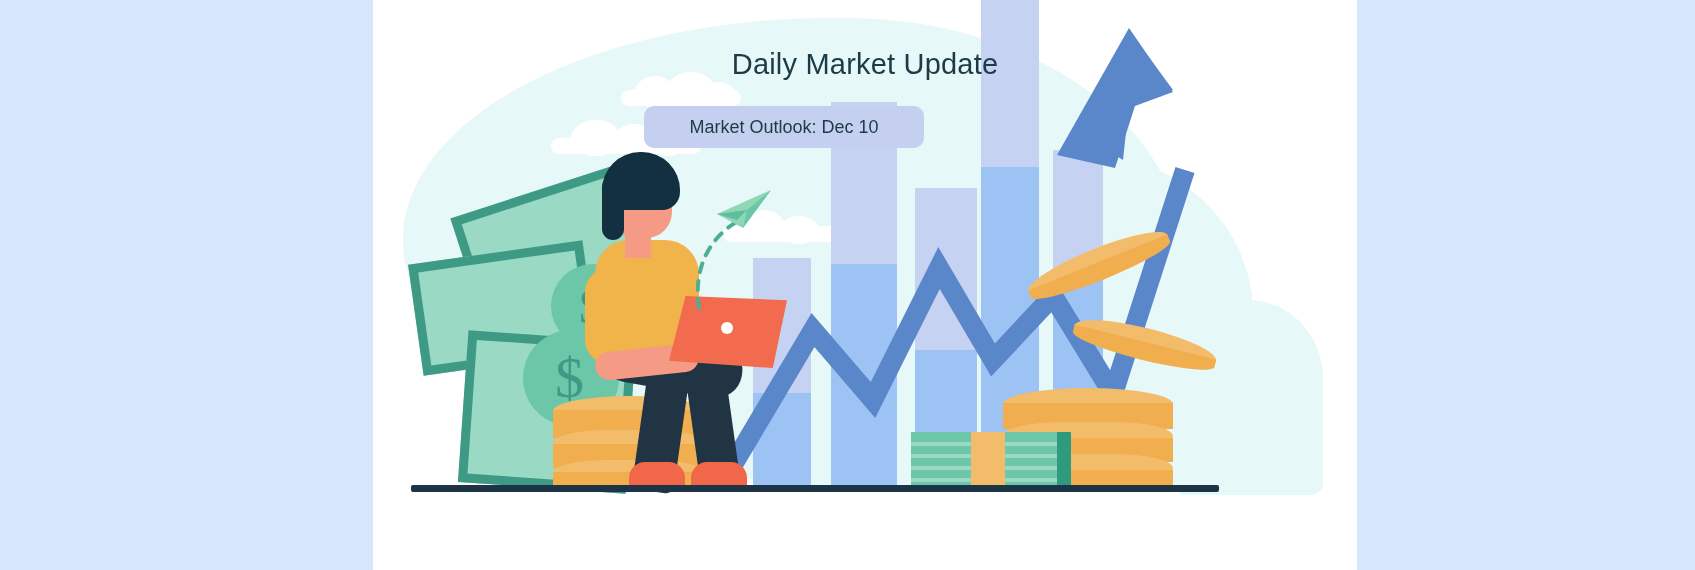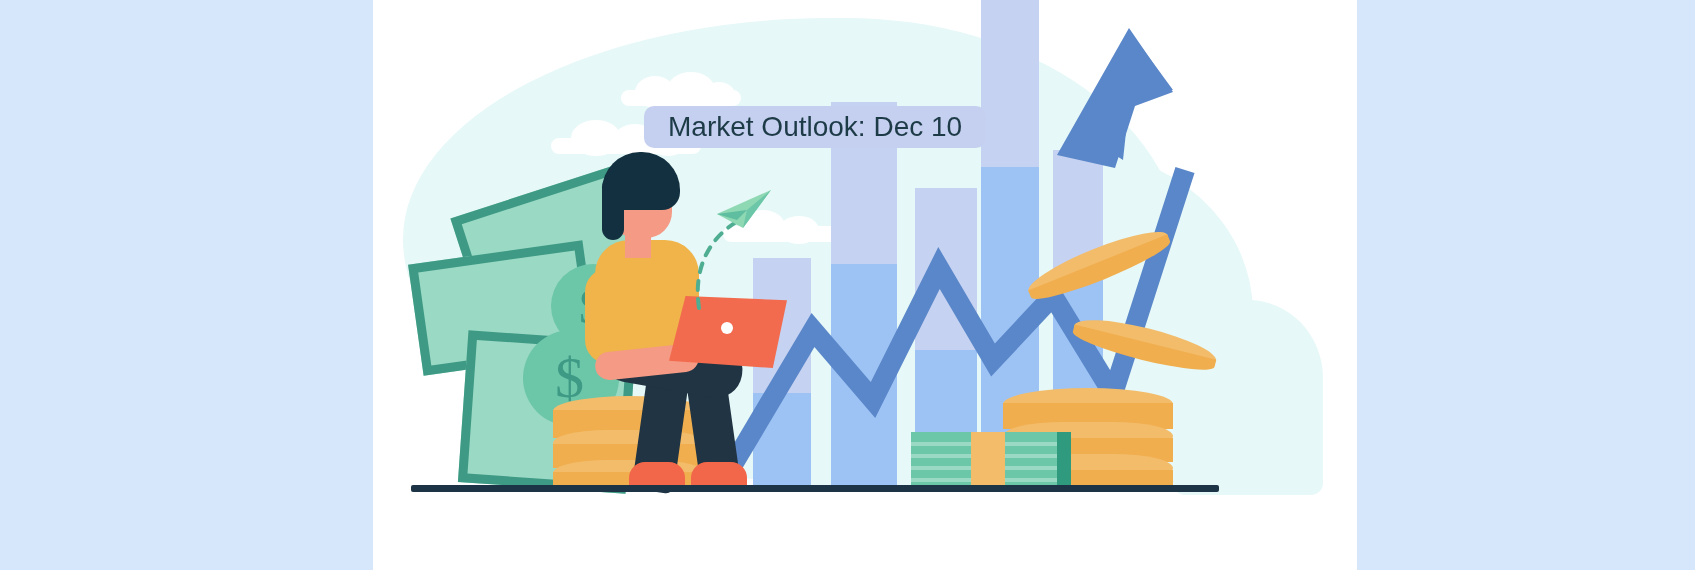--- a/index.html
+++ b/index.html
@@ -41,21 +41,21 @@
   
   .title{
     position:absolute;left:0;top:48px;width:984px;text-align:center;
     font-size:29px;font-weight:400;color:#1d3a47;letter-spacing:.2px;
     font-family:"Liberation Sans", sans-serif;
   }
   .badge{
     position:absolute;left:271px;top:106px;
     min-width:280px;height:42px;line-height:42px;
     background:#c5d0f0;border-radius:10px;text-align:center;
-    font-size:28px;color:#1d3a47;padding:0 24px;box-sizing:border-box;
+    font-size:18px;color:#1d3a47;padding:0 24px;box-sizing:border-box;
   }
 
   
   .bar{position:absolute;bottom:80px;}
   .bar .top{position:absolute;left:0;top:0;width:100%;background:#c5d2f2;}
   .bar .btm{position:absolute;left:0;bottom:0;width:100%;background:#9dc3f5;}
 
   
   .arrow-svg{position:absolute;left:0;top:0;width:984px;height:570px;}
 
@@ -208,16 +208,17 @@
       <path d="M8,112 C2,72 18,40 52,22" fill="none" stroke="#4fae92" stroke-width="4" stroke-dasharray="9 9" stroke-linecap="round"></path>
     </svg>
     <svg class="p" style="left:340px;top:188px;width:62px;height:46px;" viewBox="0 0 62 46">
       <polygon points="4,26 58,2 30,40" fill="#8fd8b4"></polygon>
       <polygon points="30,40 58,2 34,22" fill="#6cc6a8"></polygon>
       <polygon points="4,26 34,22 24,32" fill="#5fbda0"></polygon>
     </svg>
 
     <div class="baseline"></div>
 
+    <div class="title">Daily Market Update</div>
     <div class="badge">Market Outlook: Dec 10</div>
 
   </div>
 </div>
 
 </body></html>

